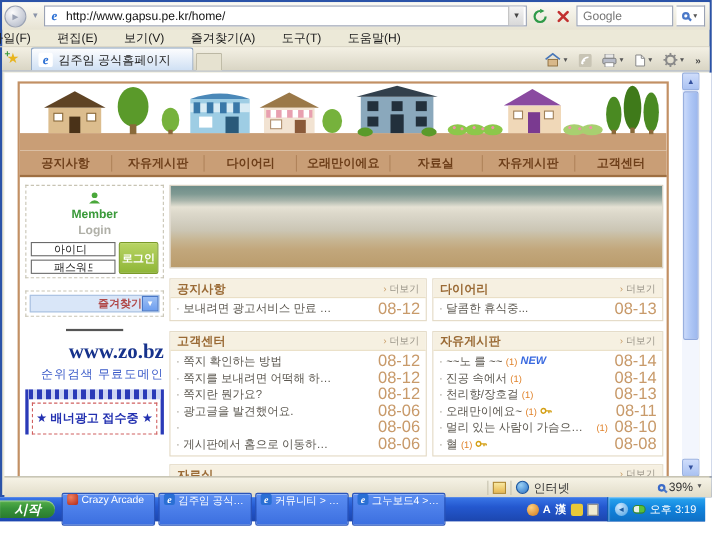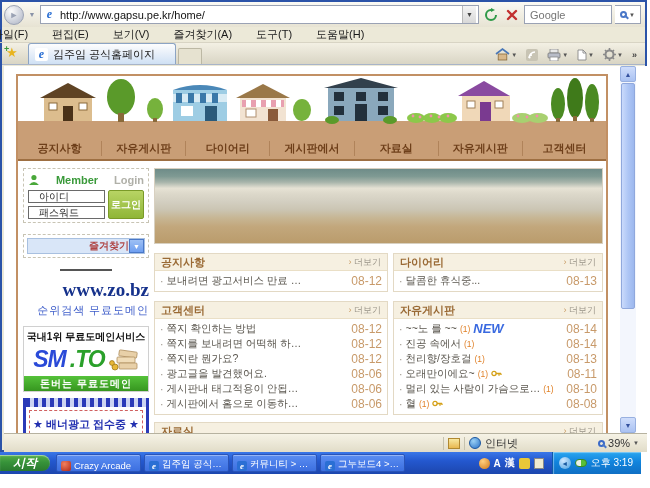--- a/index.html
+++ b/index.html
@@ -71,26 +71,26 @@
   .site-nav{height:24px;background:#c99e76;border-bottom:2px solid #9e6f42;display:flex;align-items:center;}
   .nav-item{flex:1;text-align:center;color:#6e3f1a;font-weight:bold;font-size:11px;border-right:1px solid #b0835a;cursor:pointer;}
   .nav-item:last-child{border-right:0;}
 
   .content{display:flex;gap:5px;padding:7px 3px 0 5px;}
   .sidebar{width:126px;flex:0 0 auto;}
   .main{flex:1;min-width:0;}
 
   
   .login-box{border:1px dashed #c8c4b4;padding:4px 4px 3px;background:#fff;}
-  .login-head{display:flex;align-items:center;gap:16px;margin:1px 0 4px;}
+  .login-head{display:flex;align-items:center;gap:3px;margin:1px 0 4px;flex-direction:column;}
   .member-txt{color:#3a9a3a;font-weight:bold;font-size:11px;}
   .login-txt{color:#b0b0a8;font-weight:bold;font-size:11px;}
   .login-grid{display:flex;gap:3px;}
   .login-fields{display:flex;flex-direction:column;gap:3px;flex:1;}
-  .login-fields input{width:100%;height:13px;border:1px solid #6a6a6a;font-size:10px;padding:0 10px;color:#222;font-family:inherit;}
+  .login-fields input{width:100%;height:13px;border:1px solid #6a6a6a;font-size:10px;padding:0 20px;color:#222;font-family:inherit;}
   .login-btn{width:36px;height:29px;background:linear-gradient(#b8d464,#8fb637);border:1px solid #7a9a28;border-radius:2px;
              color:#fff;font-weight:bold;font-size:10px;display:flex;align-items:center;justify-content:center;}
   .login-links{display:flex;justify-content:space-between;margin-top:4px;font-size:9px;}
   .find-link{color:#a0a098;}
   .join-link{color:#3a9a3a;font-weight:bold;}
 
   .fav-box{border:1px dashed #c8c4b4;margin-top:11px;padding:3px;}
   .fav-select{height:16px;background:#d9e6f8;border:1px solid #a8c0e0;display:flex;align-items:center;}
   .fav-select .lbl{flex:1;text-align:right;color:#b04848;font-weight:bold;font-size:10px;}
   .fav-arrow{width:15px;height:14px;background:linear-gradient(#9ec0f4,#6f9ff0);border:1px solid #4a78c8;
@@ -124,35 +124,35 @@
   .box.w2{flex:1;min-width:0;}
   .box-head{height:17px;background:#f6f0e1;border-bottom:1px solid #eadfc6;display:flex;align-items:center;padding:0 6px;}
   .box-title{color:#9a6a35;font-weight:bold;font-size:11px;}
   .more-link{margin-left:auto;color:#979286;font-size:9px;}
   .more-link::before{content:"› ";color:#c79a62;}
   .box-body{padding:2px 5px 3px;}
   .item-row{display:flex;align-items:center;height:15px;font-size:10.5px;color:#5a564e;white-space:nowrap;overflow:hidden;}
   .item-row::before{content:"·";color:#9a9488;margin-right:3px;}
   .item-text{overflow:hidden;text-overflow:ellipsis;}
   .count{color:#e0822a;font-size:8.5px;margin-left:3px;}
-  .new-badge{color:#3a6ae0;font-style:italic;font-weight:bold;font-size:13px;margin-left:3px;}
+  .new-badge{color:#3a6ae0;font-style:italic;font-weight:bold;font-size:10px;margin-left:3px;}
   .key-ico{margin-left:3px;flex:0 0 auto;}
-  .date{margin-left:auto;color:#c89a6a;font-size:12px;padding-left:6px;}
+  .date{margin-left:auto;color:#c89a6a;font-size:15px;padding-left:6px;}
 
   .dataroom{margin-top:7px;}
 
   
   .taskbar{position:absolute;left:0;top:452px;width:641px;height:22px;
            background:linear-gradient(#3a77e8,#2458cf 40%,#1c46ae);display:flex;align-items:center;}
   .start-btn{height:16px;width:50px;background:linear-gradient(#56b04a,#37933a 45%,#2a7a2e);
              border-radius:0 8px 8px 0;color:#fff;font-weight:bold;font-style:italic;font-size:12px;
              display:flex;align-items:center;justify-content:center;box-shadow:inset 0 1px 1px rgba(255,255,255,.5);}
   .tasks{display:flex;gap:3px;margin-left:6px;}
-  .task-btn{width:85px;height:18px;border-radius:2px;background:linear-gradient(#5b8ef2,#3c6fe0);
-            border:1px solid #2a54b8;display:flex;align-items:flex-end;gap:3px;padding:0 4px;color:#fff;font-size:9.5px;
+  .task-btn{width:85px;height:30px;border-radius:2px;background:linear-gradient(#5b8ef2,#3c6fe0);
+            border:1px solid #2a54b8;display:flex;align-items:flex-start;gap:3px;padding:0 4px;color:#fff;font-size:9.5px;
             white-space:nowrap;overflow:hidden;box-shadow:inset 0 1px 0 rgba(255,255,255,.35);}
   .task-btn .tlabel{overflow:hidden;text-overflow:ellipsis;}
   .ico-ie{width:10px;height:10px;flex:0 0 auto;color:#fff;background:#2a6fd4;border-radius:2px;
           font-family:"Liberation Serif",serif;font-style:italic;font-weight:bold;font-size:9px;line-height:10px;text-align:center;}
   .ico-game{width:10px;height:10px;flex:0 0 auto;background:radial-gradient(circle at 35% 30%,#f08060,#b02818);border-radius:2px;}
   .lang-zone{display:flex;align-items:center;gap:4px;margin-left:auto;color:#fff;font-size:10px;}
   .lang-dot{width:11px;height:11px;border-radius:50%;background:radial-gradient(circle at 35% 30%,#ffd080,#d07818);}
   .lang-a,.lang-han{font-weight:bold;}
   .lang-sq{width:11px;height:11px;background:#e8c838;border-radius:2px;}
   .lang-pad{width:10px;height:11px;background:#f0ead0;border:1px solid #888;}
@@ -358,21 +358,21 @@
             <rect x="555" y="40" width="4" height="5" fill="#8a6a3a"></rect>
           <ellipse cx="574" cy="26" rx="7" ry="18" fill="#4a8a22"></ellipse>
             <rect x="572" y="42" width="4" height="4" fill="#8a6a3a"></rect>
         </svg>
 
         <div class="site-nav">
 
         <div class="nav-item">공지사항</div>
             <div class="nav-item">자유게시판</div>
             <div class="nav-item">다이어리</div>
-            <div class="nav-item">게시판에서</div>
+            <div class="nav-item">오래만이에요</div>
             <div class="nav-item">자료실</div>
             <div class="nav-item">자유게시판</div>
             <div class="nav-item">고객센터</div>
           </div>
 
         <div class="content">
 
           <div class="sidebar">
 
             <div class="login-box">
@@ -400,35 +400,20 @@
               </div>
             </div>
 
             <div class="divider"></div>
 
             <div class="zobz">
               <div class="dom">www.zo.bz</div>
               <div class="tag">순위검색 무료도메인</div>
             </div>
 
-            <div class="smto">
-              <div class="smto-top">국내1위 무료도메인서비스</div>
-              <div class="smto-logo">
-                <span class="smto-sm">SM</span>
-                  <span class="smto-to">.TO</span>
-                <svg width="30" height="22" viewBox="0 0 30 22">
-                  <rect x="10" y="2" width="18" height="6" rx="1" fill="#e8d0a8" stroke="#b09060" stroke-width=".8" transform="rotate(8 19 5)"></rect>
-                  <rect x="8" y="8" width="18" height="6" rx="1" fill="#f0dcb8" stroke="#b09060" stroke-width=".8"></rect>
-                  <rect x="10" y="14" width="18" height="6" rx="1" fill="#e8d0a8" stroke="#b09060" stroke-width=".8"></rect>
-                  <circle cx="6" cy="18" r="3" fill="#e8b838" stroke="#a07818" stroke-width=".8"></circle>
-                  <circle cx="3" cy="14" r="2.4" fill="#e8b838" stroke="#a07818" stroke-width=".8"></circle>
-                </svg>
-              </div>
-              <div class="smto-bar">돈버는 무료도메인</div>
-            </div>
 
             <div class="banner-ad">
               <div class="banner-strip"></div>
               <div class="banner-mid">★ 배너광고 접수중 ★</div>
 
             </div>
           </div>
 
           <div class="main">
             <div class="beach"></div>
@@ -480,21 +465,20 @@
                     </div>
                     <div class="item-row">
                       <span class="item-text">쪽지란 뭔가요?</span>
                       <span class="date">08-12</span>
                     </div>
                     <div class="item-row">
                       <span class="item-text">광고글을 발견했어요.</span>
                       <span class="date">08-06</span>
                     </div>
                     <div class="item-row">
-                      <span class="item-text">게시판내 태그적용이 안됩…</span>
                       <span class="date">08-06</span>
                     </div>
                     <div class="item-row">
                       <span class="item-text">게시판에서 홈으로 이동하…</span>
                       <span class="date">08-06</span>
                     </div>
                   </div>
               </div>
               <div class="box w2">
                 <div class="box-head">

